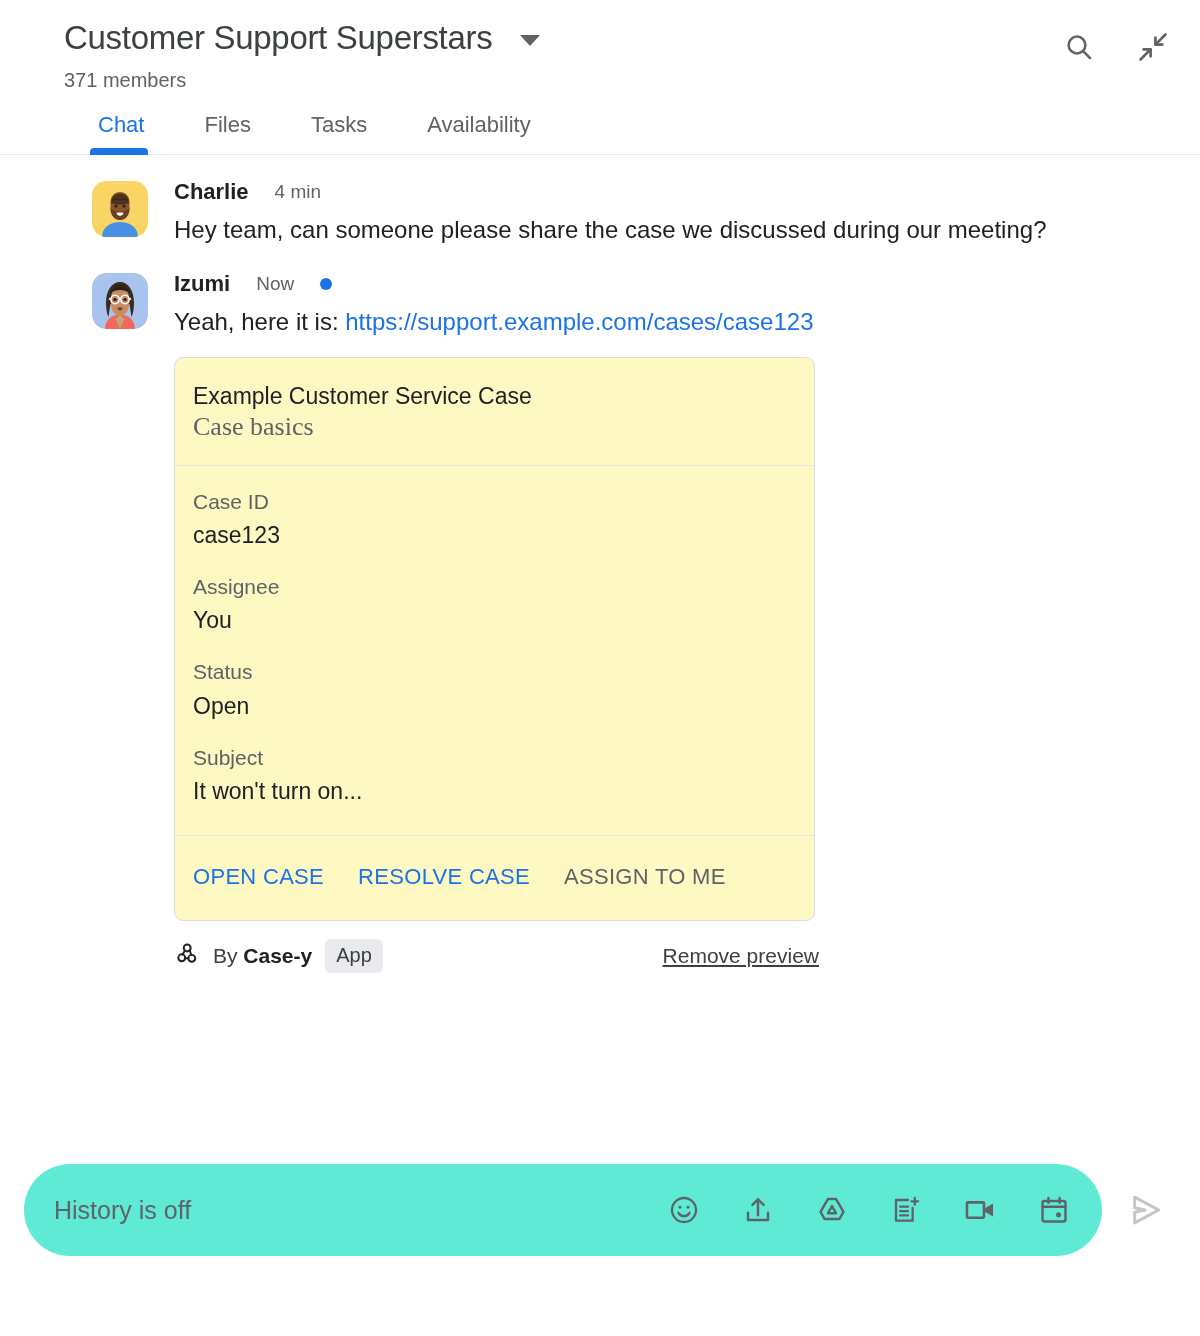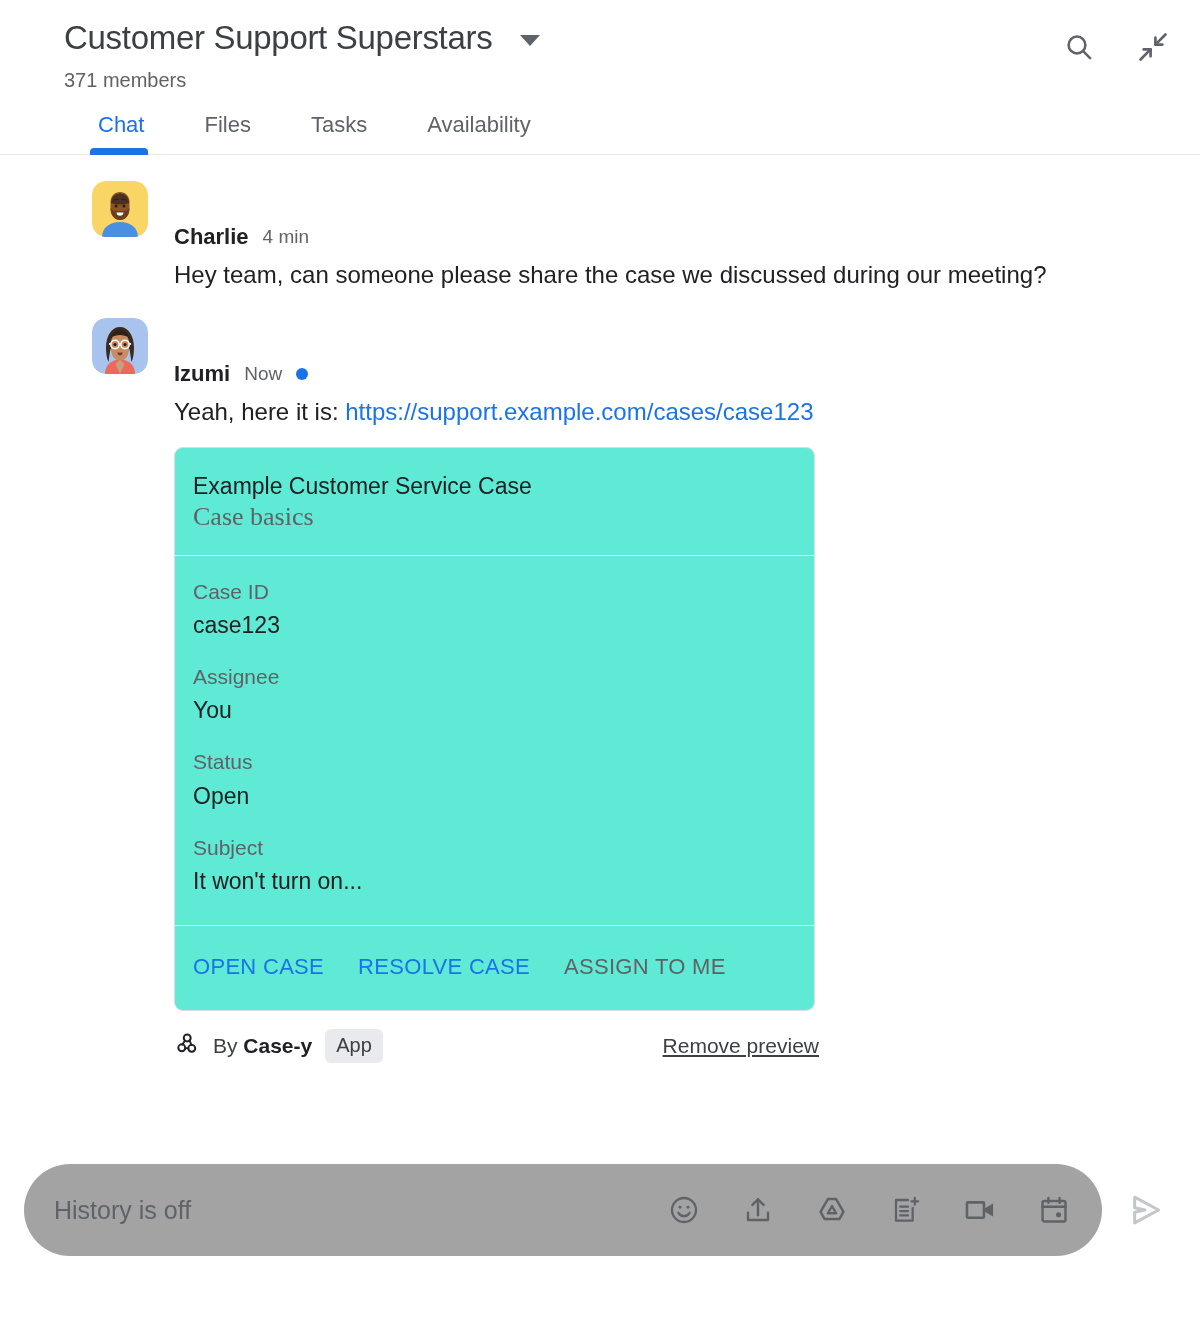--- a/index.html
+++ b/index.html
@@ -130,23 +130,22 @@
   }
   .avatar svg { display: block; }
   .msg-body {
     margin-left: 82px;
     flex: 1 1 auto;
     min-width: 0;
   }
   .msg-meta {
     display: flex;
     align-items: center;
-    gap: 14px;
+    gap: 26px;
     margin-bottom: 8px;
-    margin-top: 45px;
   }
   .msg-author {
     font-size: 22px;
     font-weight: 700;
     color: #202124;
   }
   .msg-time {
     font-size: 19px;
     color: #5f6368;
   }
@@ -167,21 +166,21 @@
     text-decoration: none;
     cursor: pointer;
   }
 
   
   .card {
     margin-top: 18px;
     width: 641px;
     border: 1px solid #dadce0;
     border-radius: 9px;
-    background: #5eead4;
+    background: #fef9c3;
   }
   .card-head {
     padding: 24px 18px 22px 18px;
     border-bottom: 1px solid #e4e6e8;
   }
   .card-title {
     font-size: 23px;
     color: #202124;
     line-height: 1.25;
   }
@@ -265,21 +264,21 @@
     flex: 0 0 auto;
     padding: 0 24px 0 24px;
     height: 186px;
     display: flex;
     align-items: flex-start;
     padding-top: 14px;
   }
   .composer {
     flex: 1 1 auto;
     height: 92px;
-    background: #a3a3a3;
+    background: #5eead4;
     border-radius: 46px;
     display: flex;
     align-items: center;
     padding: 0 30px 0 30px;
   }
   .composer-input {
     flex: 1 1 auto;
     border: none;
     outline: none;
     background: transparent;

